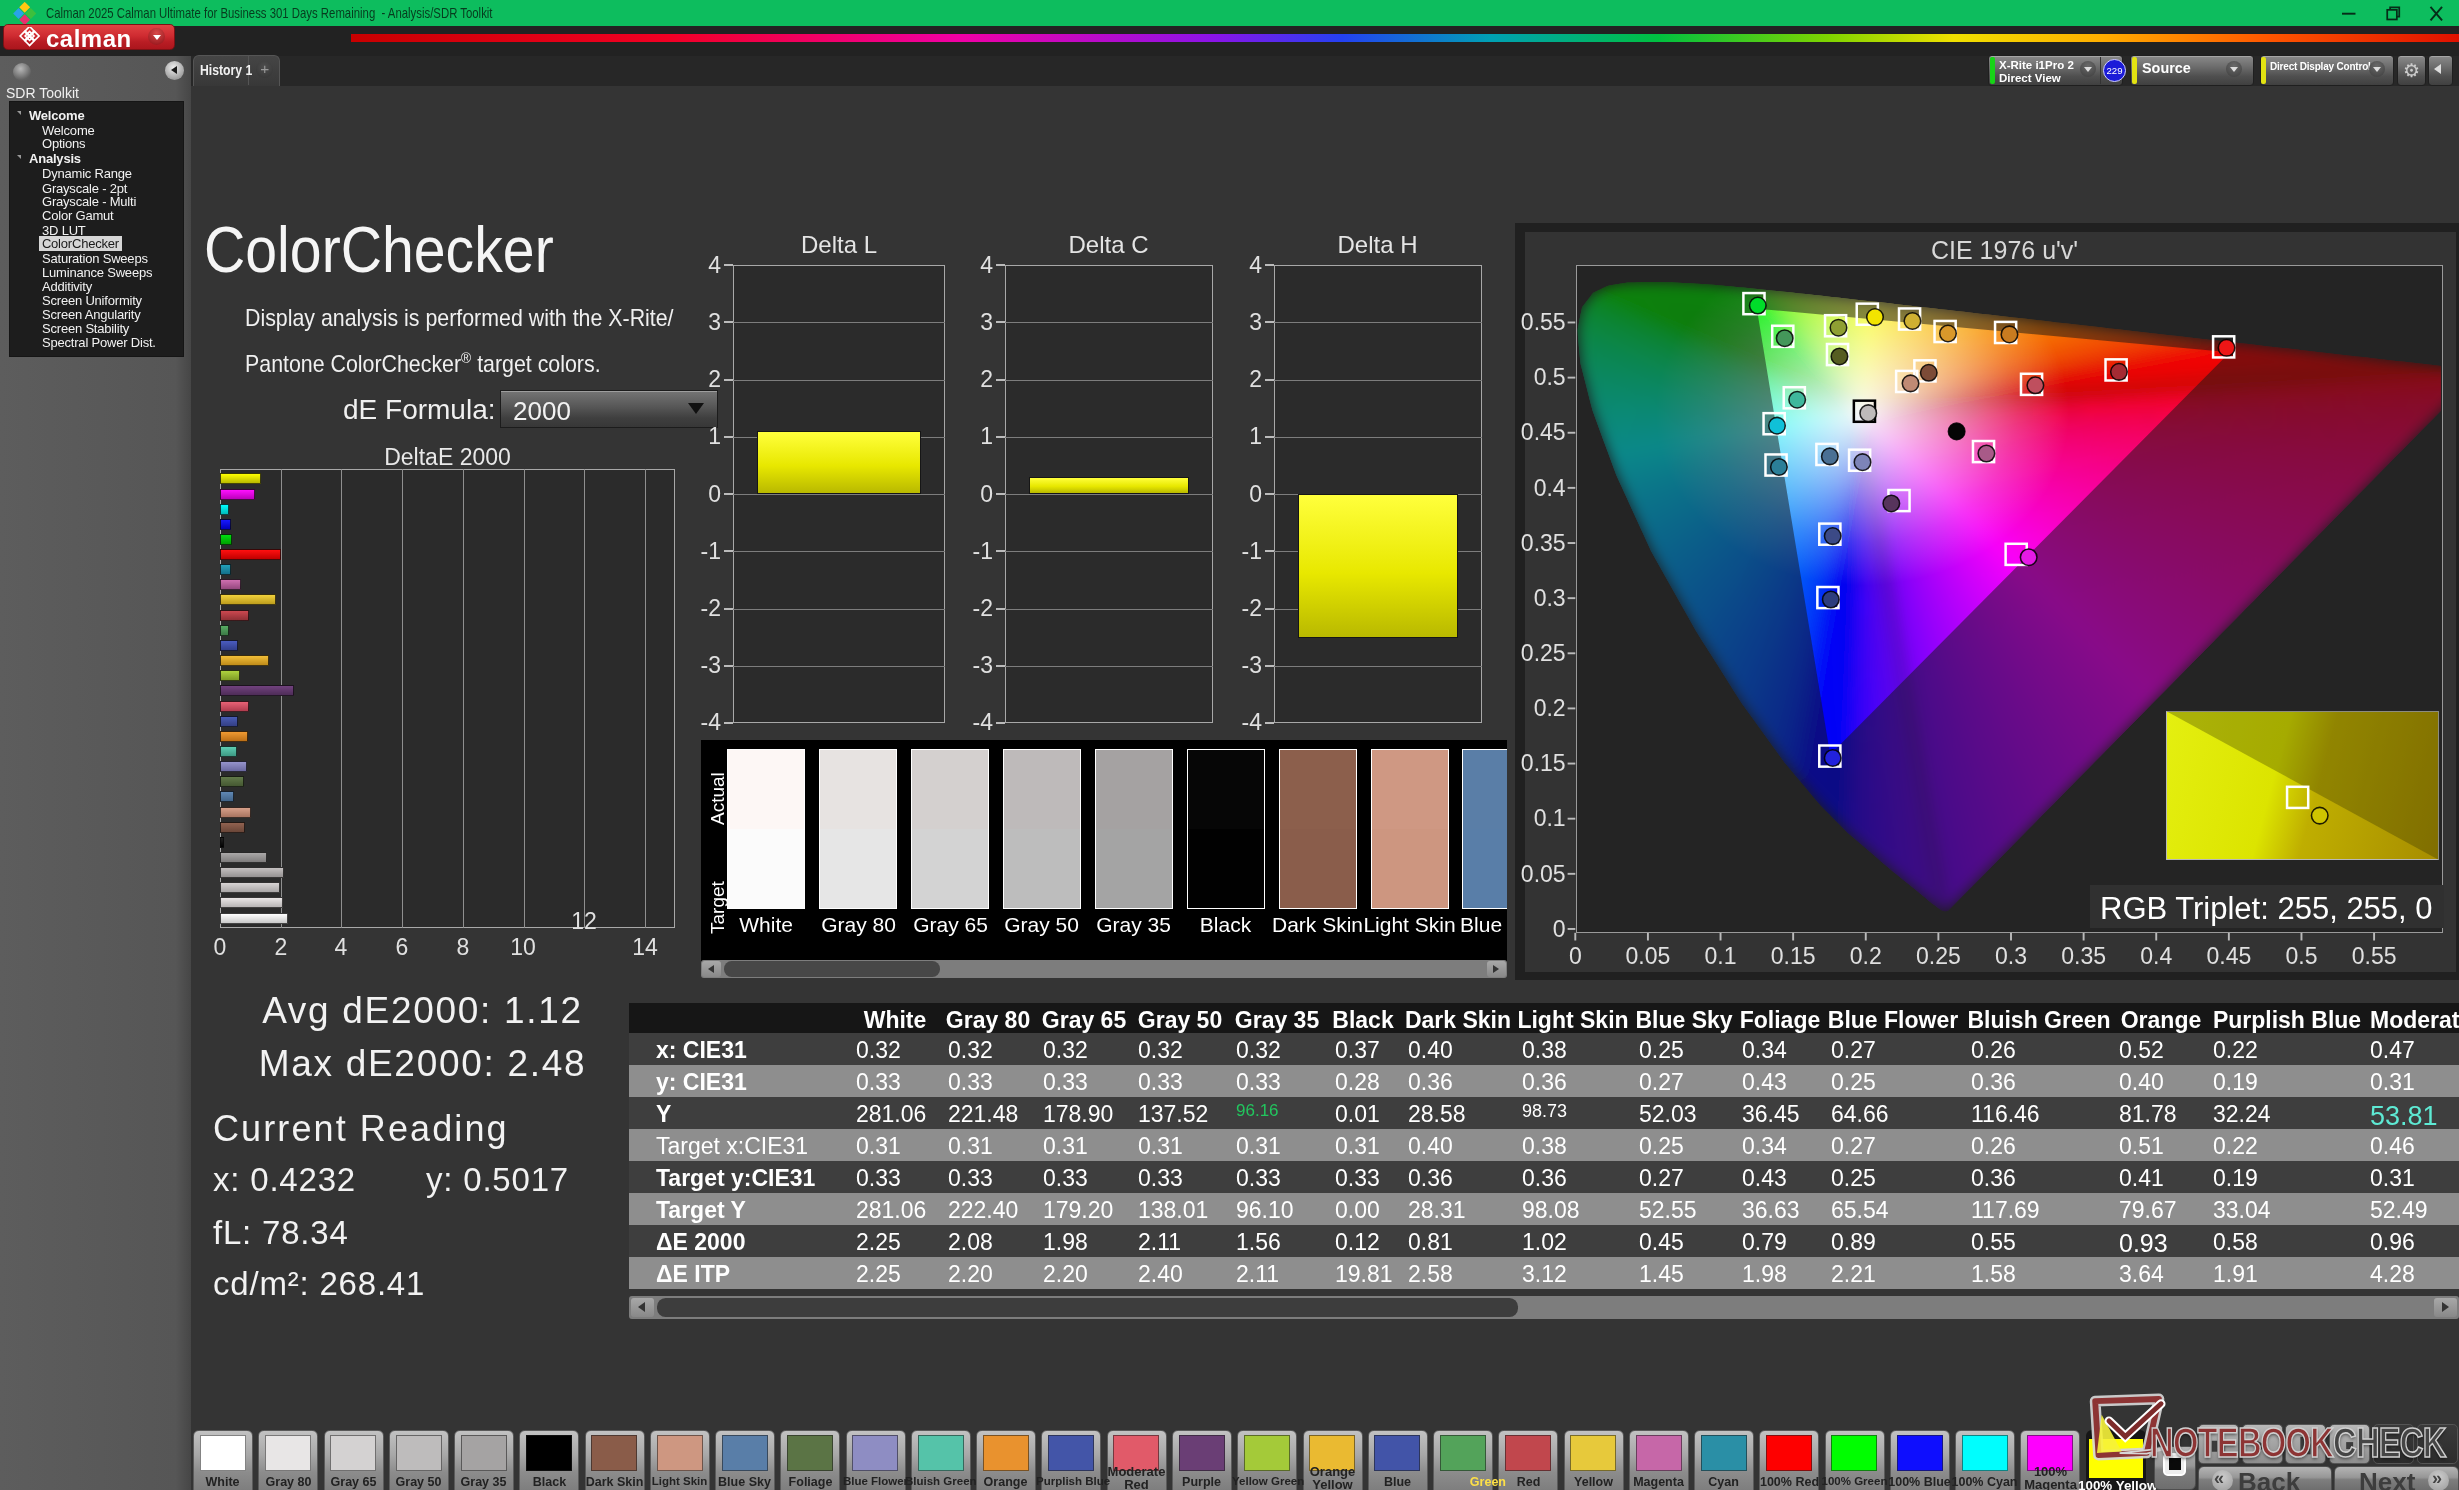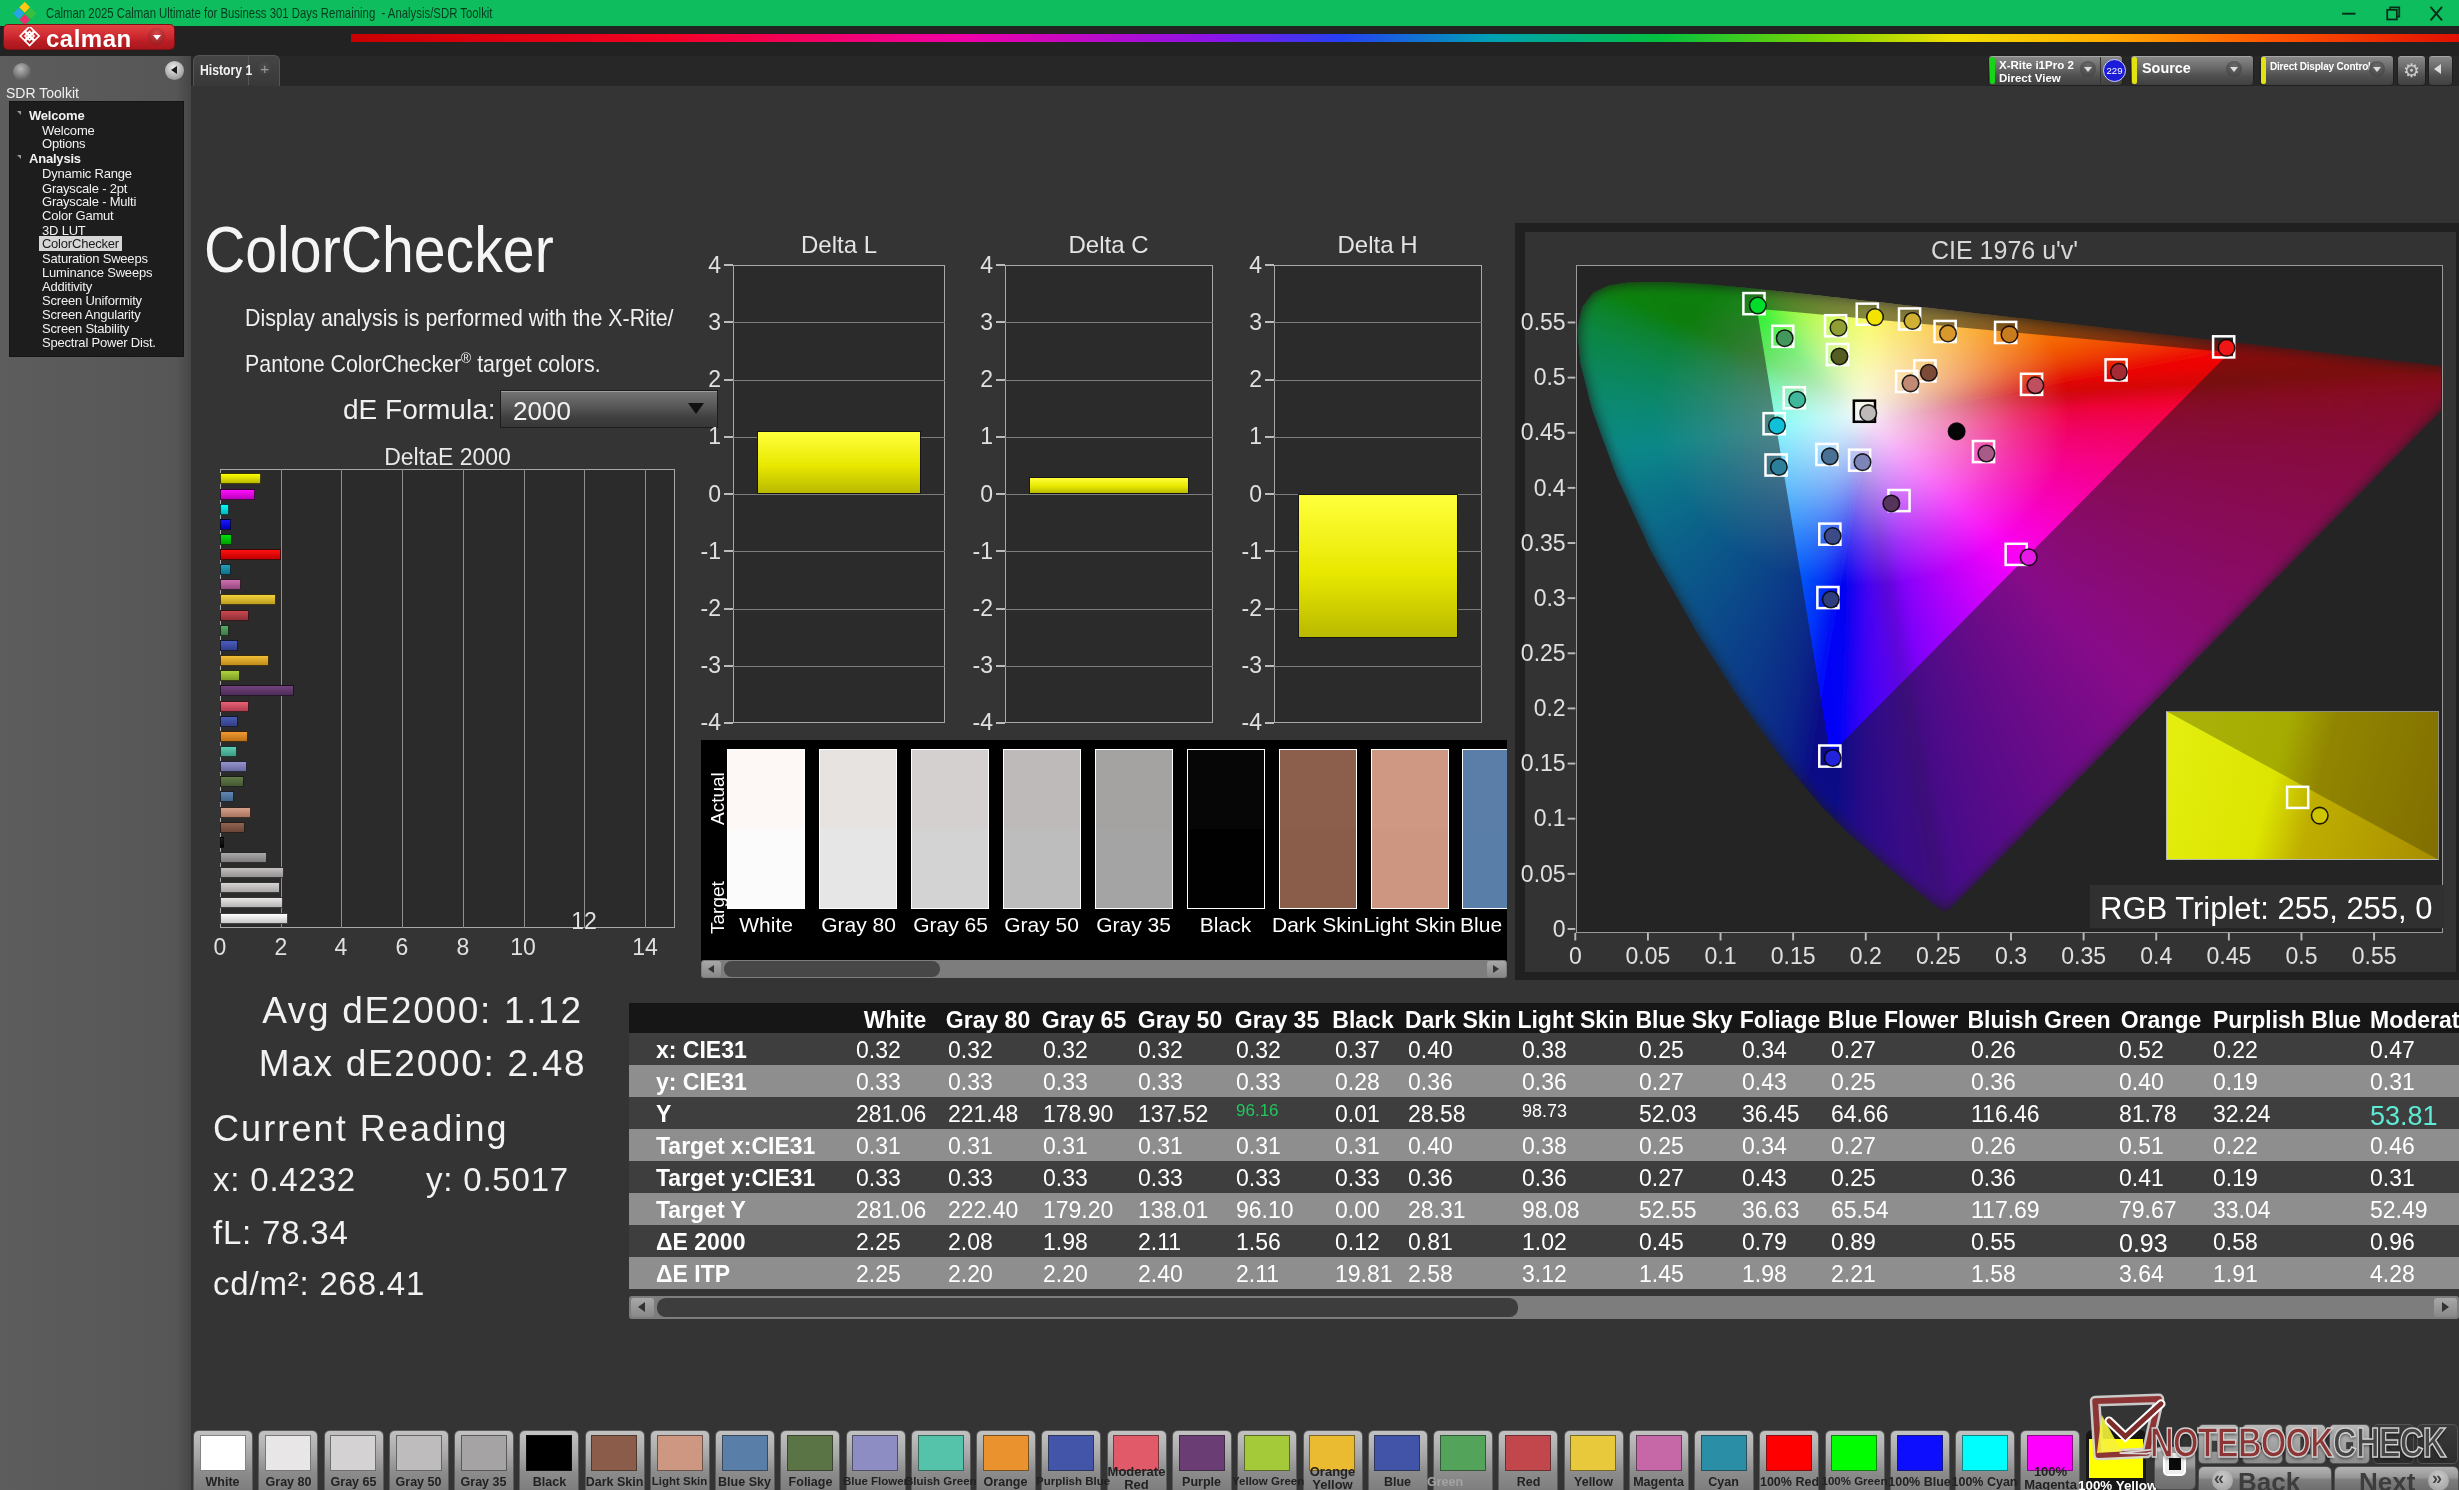--- a/index.html
+++ b/index.html
@@ -790,21 +790,21 @@
 <div class="abs" style="left:1408px;top:1101px;font-size:23px;color:#fff">28.58</div>
 <div class="abs" style="left:1522px;top:1101px;font-size:18px;color:#fff">98.73</div>
 <div class="abs" style="left:1639px;top:1101px;font-size:23px;color:#fff">52.03</div>
 <div class="abs" style="left:1742px;top:1101px;font-size:23px;color:#fff">36.45</div>
 <div class="abs" style="left:1831px;top:1101px;font-size:23px;color:#fff">64.66</div>
 <div class="abs" style="left:1971px;top:1101px;font-size:23px;color:#fff">116.46</div>
 <div class="abs" style="left:2119px;top:1101px;font-size:23px;color:#fff">81.78</div>
 <div class="abs" style="left:2213px;top:1101px;font-size:23px;color:#fff">32.24</div>
 <div class="abs" style="left:2370px;top:1101px;font-size:27px;color:#5eead4">53.81</div>
 <div class="abs" style="left:629px;top:1129px;width:1830px;height:32px;background:#8e8e8e"></div>
-<div class="abs" style="left:656px;top:1133px;font-size:23px;font-weight:bold;color:#fff">Target x:CIE31</div>
+<div class="abs" style="left:656px;top:1133px;font-size:23px;font-weight:normal;color:#fff">Target x:CIE31</div>
 <div class="abs" style="left:856px;top:1133px;font-size:23px;color:#fff">0.31</div>
 <div class="abs" style="left:948px;top:1133px;font-size:23px;color:#fff">0.31</div>
 <div class="abs" style="left:1043px;top:1133px;font-size:23px;color:#fff">0.31</div>
 <div class="abs" style="left:1138px;top:1133px;font-size:23px;color:#fff">0.31</div>
 <div class="abs" style="left:1236px;top:1133px;font-size:23px;color:#fff">0.31</div>
 <div class="abs" style="left:1335px;top:1133px;font-size:23px;color:#fff">0.31</div>
 <div class="abs" style="left:1408px;top:1133px;font-size:23px;color:#fff">0.40</div>
 <div class="abs" style="left:1522px;top:1133px;font-size:23px;color:#fff">0.38</div>
 <div class="abs" style="left:1639px;top:1133px;font-size:23px;color:#fff">0.25</div>
 <div class="abs" style="left:1742px;top:1133px;font-size:23px;color:#fff">0.34</div>
@@ -939,21 +939,21 @@
 <div class="abs" style="left:1244px;top:1435px;width:46px;height:36px;background:#a4ca39;border:1px solid rgba(30,30,30,0.55)"></div>
 <div class="abs" style="left:1232px;top:1475px;width:71px;text-align:center;font-size:11.5px;font-weight:bold;color:#222;white-space:nowrap;z-index:3">Yellow Green</div>
 <div class="abs" style="left:1303px;top:1430px;width:60px;height:61px;background:linear-gradient(#c2c2c2,#a8a8a8 40%,#8c8c8c 70%,#7e7e7e);border:1px solid #5a5a5a;border-radius:5.8px 5.8px 0 0"></div>
 <div class="abs" style="left:1309px;top:1435px;width:46px;height:36px;background:#eaba31;border:1px solid rgba(30,30,30,0.55)"></div>
 <div class="abs" style="left:1297px;top:1466px;width:71px;text-align:center;font-size:13px;font-weight:bold;color:#222;line-height:12.5px;white-space:nowrap;z-index:3">Orange<br>Yellow</div>
 <div class="abs" style="left:1368px;top:1430px;width:60px;height:61px;background:linear-gradient(#c2c2c2,#a8a8a8 40%,#8c8c8c 70%,#7e7e7e);border:1px solid #5a5a5a;border-radius:5.8px 5.8px 0 0"></div>
 <div class="abs" style="left:1374px;top:1435px;width:46px;height:36px;background:#4254a8;border:1px solid rgba(30,30,30,0.55)"></div>
 <div class="abs" style="left:1362px;top:1475px;width:71px;text-align:center;font-size:12.5px;font-weight:bold;color:#222;white-space:nowrap;z-index:3">Blue</div>
 <div class="abs" style="left:1433px;top:1430px;width:60px;height:61px;background:linear-gradient(#c2c2c2,#a8a8a8 40%,#8c8c8c 70%,#7e7e7e);border:1px solid #5a5a5a;border-radius:5.8px 5.8px 0 0"></div>
 <div class="abs" style="left:1440px;top:1435px;width:46px;height:36px;background:#53a35a;border:1px solid rgba(30,30,30,0.55)"></div>
-<div class="abs" style="left:1427px;top:1475px;width:79px;text-align:left;font-size:12.5px;font-weight:bold;color:#a3a3a3;white-space:nowrap;z-index:3">Green</div>
+<div class="abs" style="left:1427px;top:1475px;width:79px;text-align:right;font-size:12.5px;font-weight:bold;color:#fde047;white-space:nowrap;z-index:3">Green</div>
 <div class="abs" style="left:1498px;top:1430px;width:60px;height:61px;background:linear-gradient(#c2c2c2,#a8a8a8 40%,#8c8c8c 70%,#7e7e7e);border:1px solid #5a5a5a;border-radius:5.8px 5.8px 0 0"></div>
 <div class="abs" style="left:1505px;top:1435px;width:46px;height:36px;background:#c1474d;border:1px solid rgba(30,30,30,0.55)"></div>
 <div class="abs" style="left:1493px;top:1475px;width:71px;text-align:center;font-size:12.5px;font-weight:bold;color:#222;white-space:nowrap;z-index:3">Red</div>
 <div class="abs" style="left:1564px;top:1430px;width:60px;height:61px;background:linear-gradient(#c2c2c2,#a8a8a8 40%,#8c8c8c 70%,#7e7e7e);border:1px solid #5a5a5a;border-radius:5.8px 5.8px 0 0"></div>
 <div class="abs" style="left:1570px;top:1435px;width:46px;height:36px;background:#e7c93b;border:1px solid rgba(30,30,30,0.55)"></div>
 <div class="abs" style="left:1558px;top:1475px;width:71px;text-align:center;font-size:12.5px;font-weight:bold;color:#222;white-space:nowrap;z-index:3">Yellow</div>
 <div class="abs" style="left:1629px;top:1430px;width:60px;height:61px;background:linear-gradient(#c2c2c2,#a8a8a8 40%,#8c8c8c 70%,#7e7e7e);border:1px solid #5a5a5a;border-radius:5.8px 5.8px 0 0"></div>
 <div class="abs" style="left:1636px;top:1435px;width:46px;height:36px;background:#c667a8;border:1px solid rgba(30,30,30,0.55)"></div>
 <div class="abs" style="left:1623px;top:1475px;width:71px;text-align:center;font-size:12.5px;font-weight:bold;color:#222;white-space:nowrap;z-index:3">Magenta</div>
 <div class="abs" style="left:1694px;top:1430px;width:60px;height:61px;background:linear-gradient(#c2c2c2,#a8a8a8 40%,#8c8c8c 70%,#7e7e7e);border:1px solid #5a5a5a;border-radius:5.8px 5.8px 0 0"></div>

